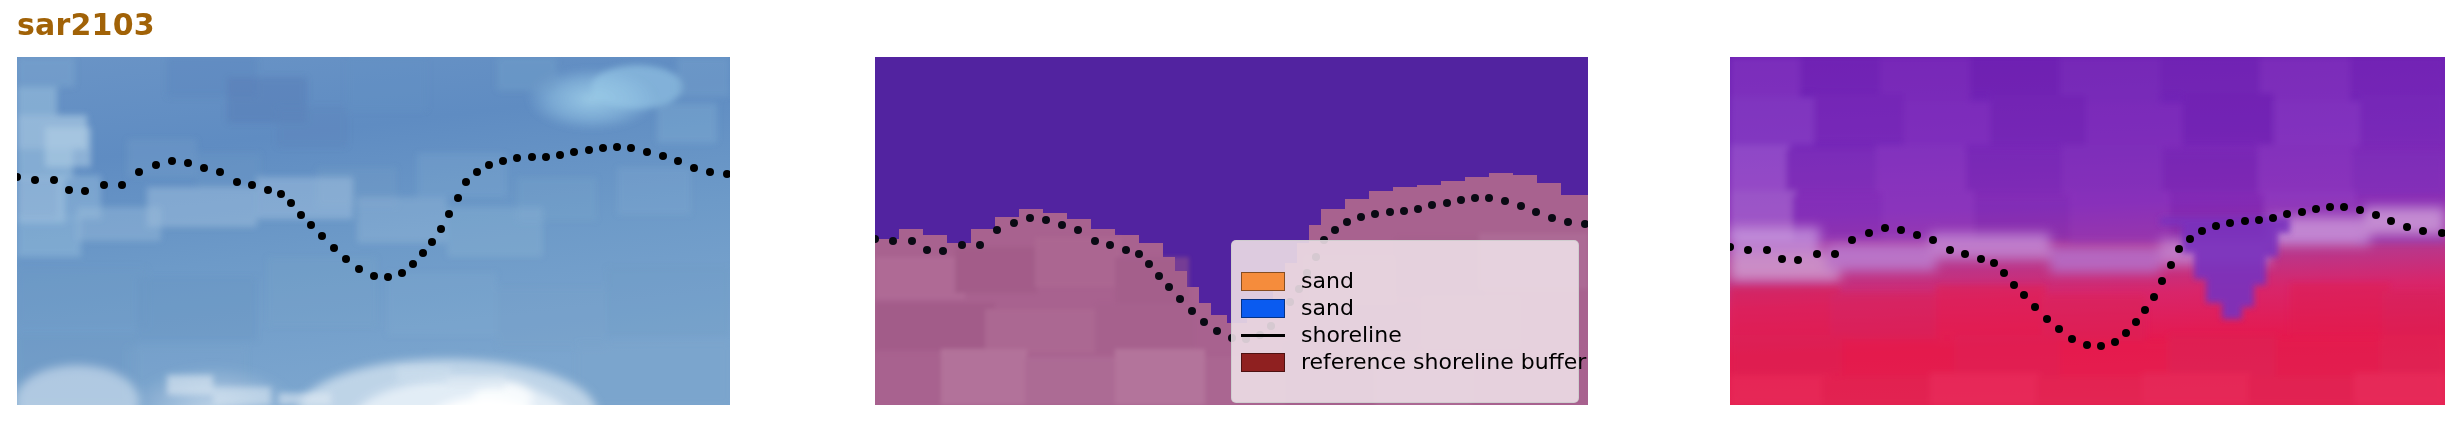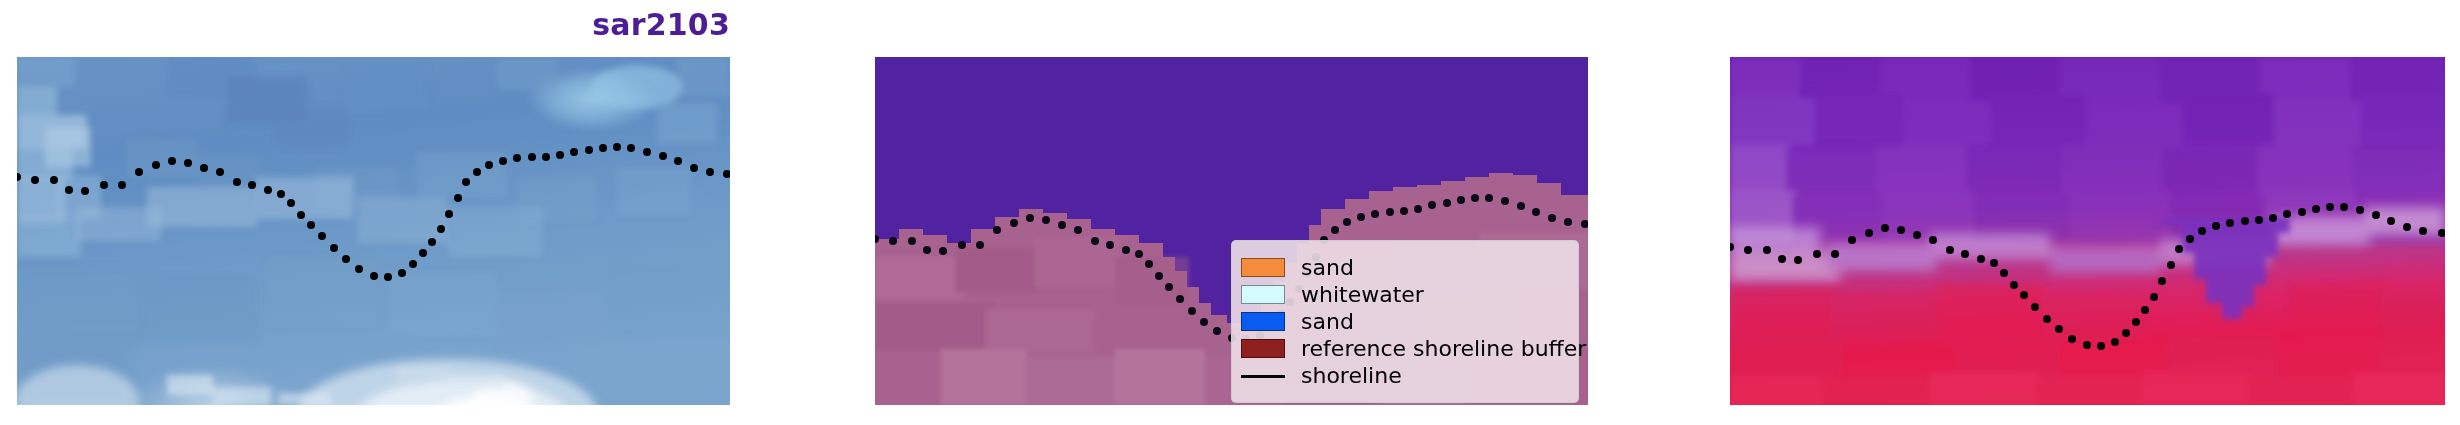--- a/index.html
+++ b/index.html
@@ -1,19 +1,19 @@
 <!DOCTYPE html>
 <html><head>
 <meta charset="utf-8">
 <style>
   html,body{margin:0;padding:0;background:#ffffff;}
   body{width:2460px;height:425px;font-family:"DejaVu Sans","Liberation Sans",sans-serif;overflow:hidden;}
   .figure{position:relative;width:2460px;height:425px;background:#ffffff;}
   .panel-title{
-    position:absolute;text-align:right;font-weight:bold;color:#4c1d95;
+    position:absolute;text-align:left;font-weight:bold;color:#a16207;
     font-size:30px;line-height:34px;letter-spacing:.2px;white-space:nowrap;
   }
   .axes{position:absolute;overflow:hidden;background:#ffffff;}
   .raster{position:absolute;inset:0;image-rendering:pixelated;}
   .raster svg{display:block;width:100%;height:100%;}
 
   
   .legend{
     position:absolute;
     background:rgba(236,222,229,0.90);
@@ -302,34 +302,30 @@
       </svg>
     </div>
   </div>
 
   <div class="legend" style="left:1231px;top:240px;width:348px;height:163px;">
     <div class="legend-row">
       <span class="swatch" style="background:#f58c3c;"></span>
       <span class="legend-label">sand</span>
     </div>
     <div class="legend-row">
-      <span class="swatch" style="background:#d4fbff;"></span>
-      <span class="legend-label">whitewater</span>
-    </div>
-    <div class="legend-row">
       <span class="swatch" style="background:#0a5bf0;"></span>
       <span class="legend-label">sand</span>
+    </div>
+    <div class="legend-row">
+      <span class="swatch line"></span>
+      <span class="legend-label">shoreline</span>
     </div>
     <div class="legend-row">
       <span class="swatch" style="background:#8f2020;"></span>
       <span class="legend-label">reference shoreline buffer</span>
-    </div>
-    <div class="legend-row">
-      <span class="swatch line"></span>
-      <span class="legend-label">shoreline</span>
     </div>
   </div>
 
 
   <div class="axes" style="left:1730px;top:57px;width:715px;height:348px;">
     <div class="raster">
       <svg viewBox="0 0 715 348" preserveAspectRatio="none">
         <defs>
           <linearGradient id="l5Base" x1="0" y1="0" x2="0.08" y2="1">
             <stop offset="0" stop-color="#6a1eb2"></stop>

